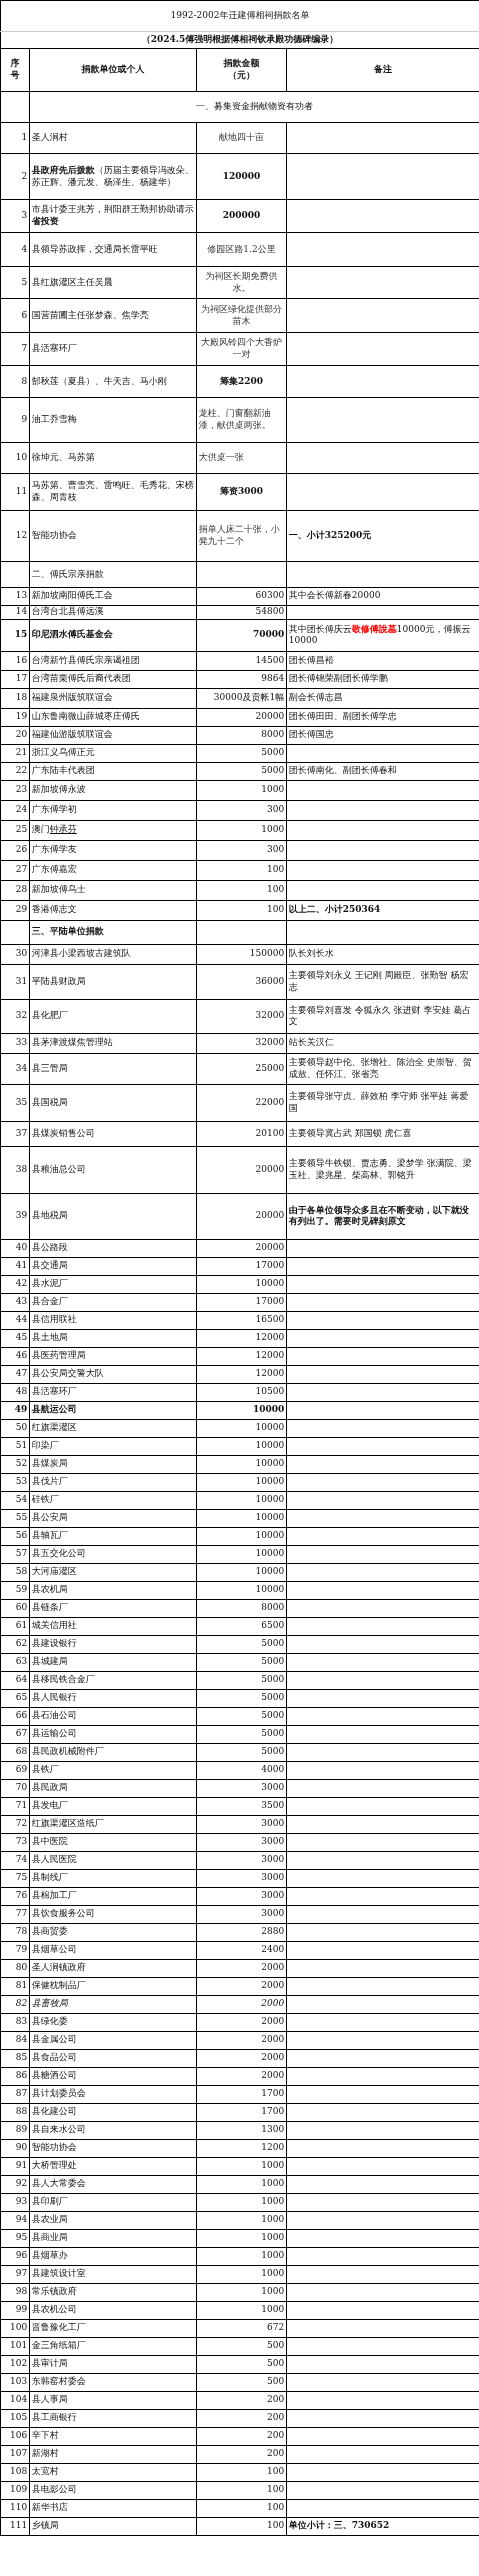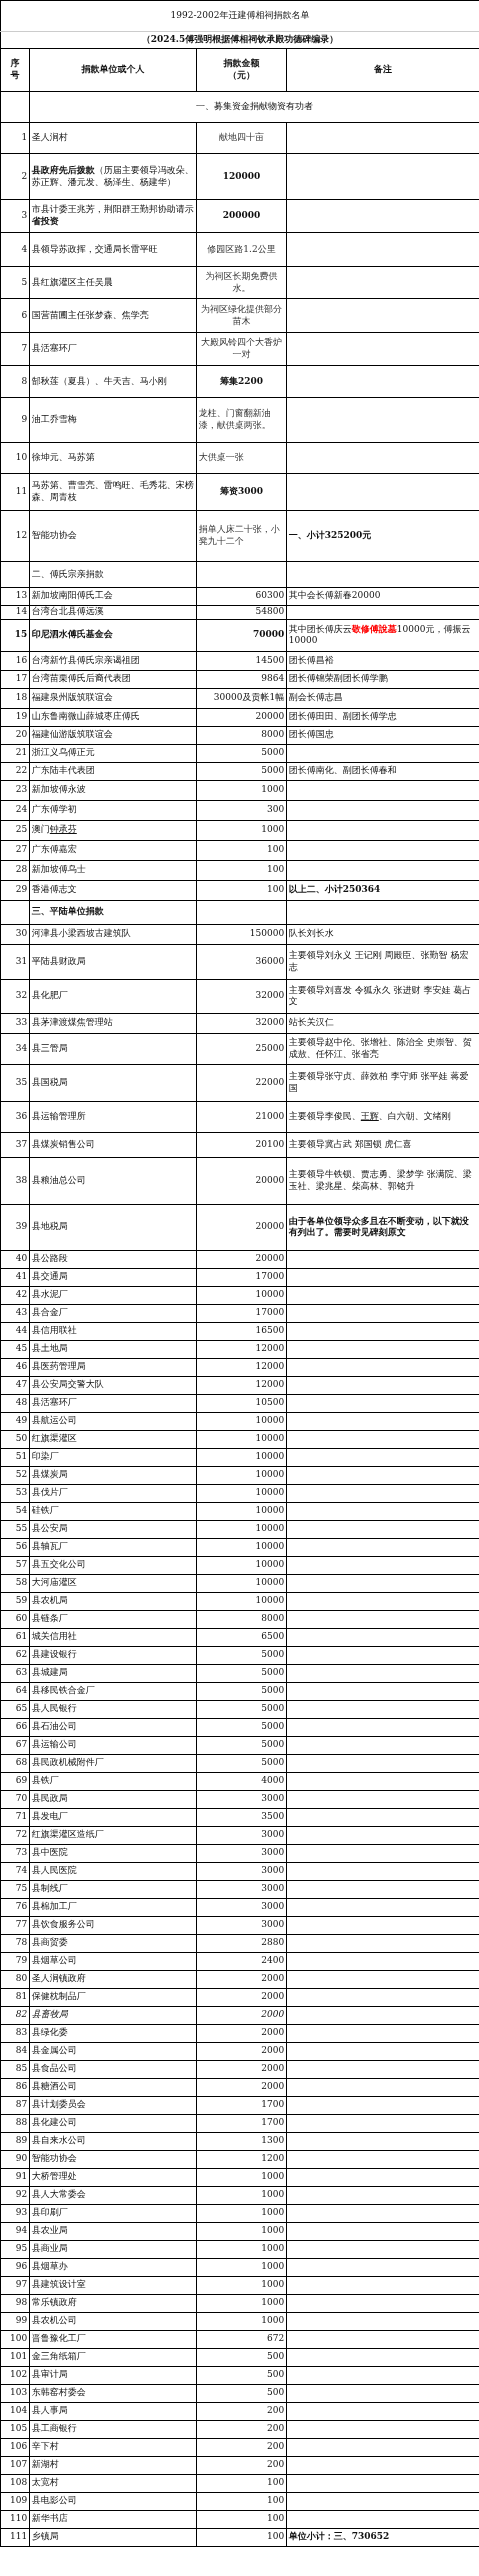--- a/index.html
+++ b/index.html
@@ -212,20 +212,26 @@
           <td class="amt">300</td>
           <td class="note"></td>
         </tr>
         <tr style="height: 20px;">
           <td class="idx">25</td>
           <td class="name"><span>澳门</span><span class="u">钟承芬</span></td>
           <td class="amt">1000</td>
           <td class="note"></td>
         </tr>
         <tr style="height: 20px;">
+          <td class="idx">26</td>
+          <td class="name">广东傅学友</td>
+          <td class="amt">300</td>
+          <td class="note"></td>
+        </tr>
+        <tr style="height: 20px;">
           <td class="idx">27</td>
           <td class="name">广东傅嘉宏</td>
           <td class="amt">100</td>
           <td class="note"></td>
         </tr>
         <tr style="height: 20px;">
           <td class="idx">28</td>
           <td class="name">新加坡傅乌士</td>
           <td class="amt">100</td>
           <td class="note"></td>
@@ -271,26 +277,20 @@
           <td class="name">县三管局</td>
           <td class="amt">25000</td>
           <td class="note">主要领导赵中伦、张增社、陈治全 史崇智、贺成敖、任怀江、张省亮</td>
         </tr>
         <tr style="height: 37px;">
           <td class="idx">35</td>
           <td class="name">县国税局</td>
           <td class="amt">22000</td>
           <td class="note">主要领导张守贞、薛效柏 李守师 张平娃 蒋爱国</td>
         </tr>
-        <tr style="height: 31px;">
-          <td class="idx">36</td>
-          <td class="name">县运输管理所</td>
-          <td class="amt">21000</td>
-          <td class="note"><span>主要领导李俊民、</span><span class="u">王辉</span><span>、白六朝、文绪刚</span></td>
-        </tr>
         <tr style="height: 25px;">
           <td class="idx">37</td>
           <td class="name">县煤炭销售公司</td>
           <td class="amt">20100</td>
           <td class="note">主要领导冀占武 郑国锁 虎仁喜</td>
         </tr>
         <tr style="height: 47px;">
           <td class="idx">38</td>
           <td class="name">县粮油总公司</td>
           <td class="amt">20000</td>
@@ -349,21 +349,21 @@
           <td class="name">县公安局交警大队</td>
           <td class="amt">12000</td>
           <td class="note"></td>
         </tr>
         <tr style="height: 18px;">
           <td class="idx">48</td>
           <td class="name">县活塞环厂</td>
           <td class="amt">10500</td>
           <td class="note"></td>
         </tr>
-        <tr style="height: 18px;">
+        <tr style="height: 18px; font-weight: bold;">
           <td class="idx">49</td>
           <td class="name">县航运公司</td>
           <td class="amt">10000</td>
           <td class="note"></td>
         </tr>
         <tr style="height: 18px;">
           <td class="idx">50</td>
           <td class="name">红旗渠灌区</td>
           <td class="amt">10000</td>
           <td class="note"></td>

